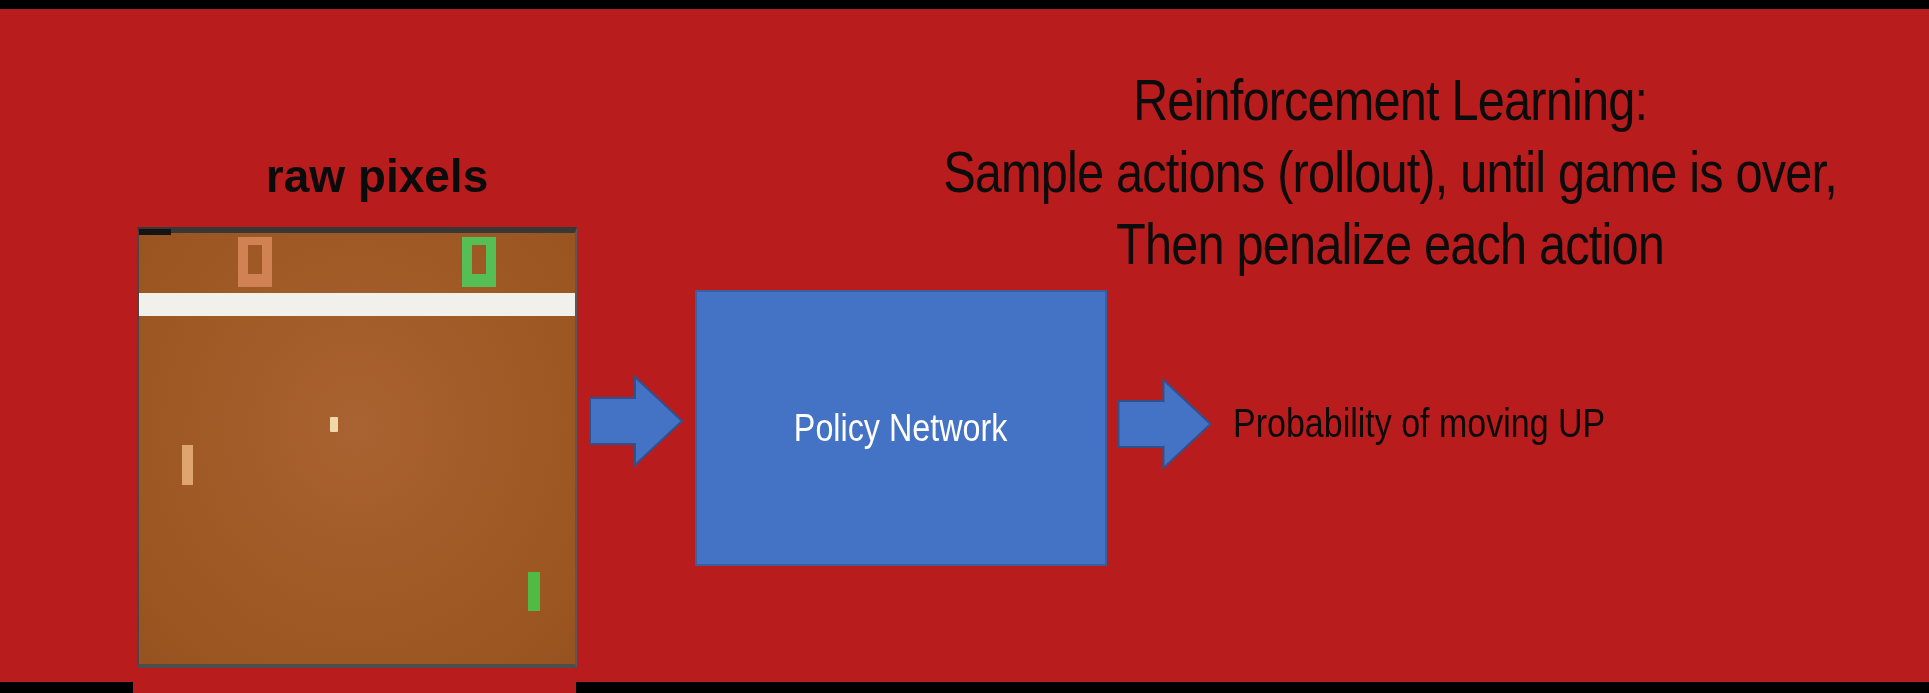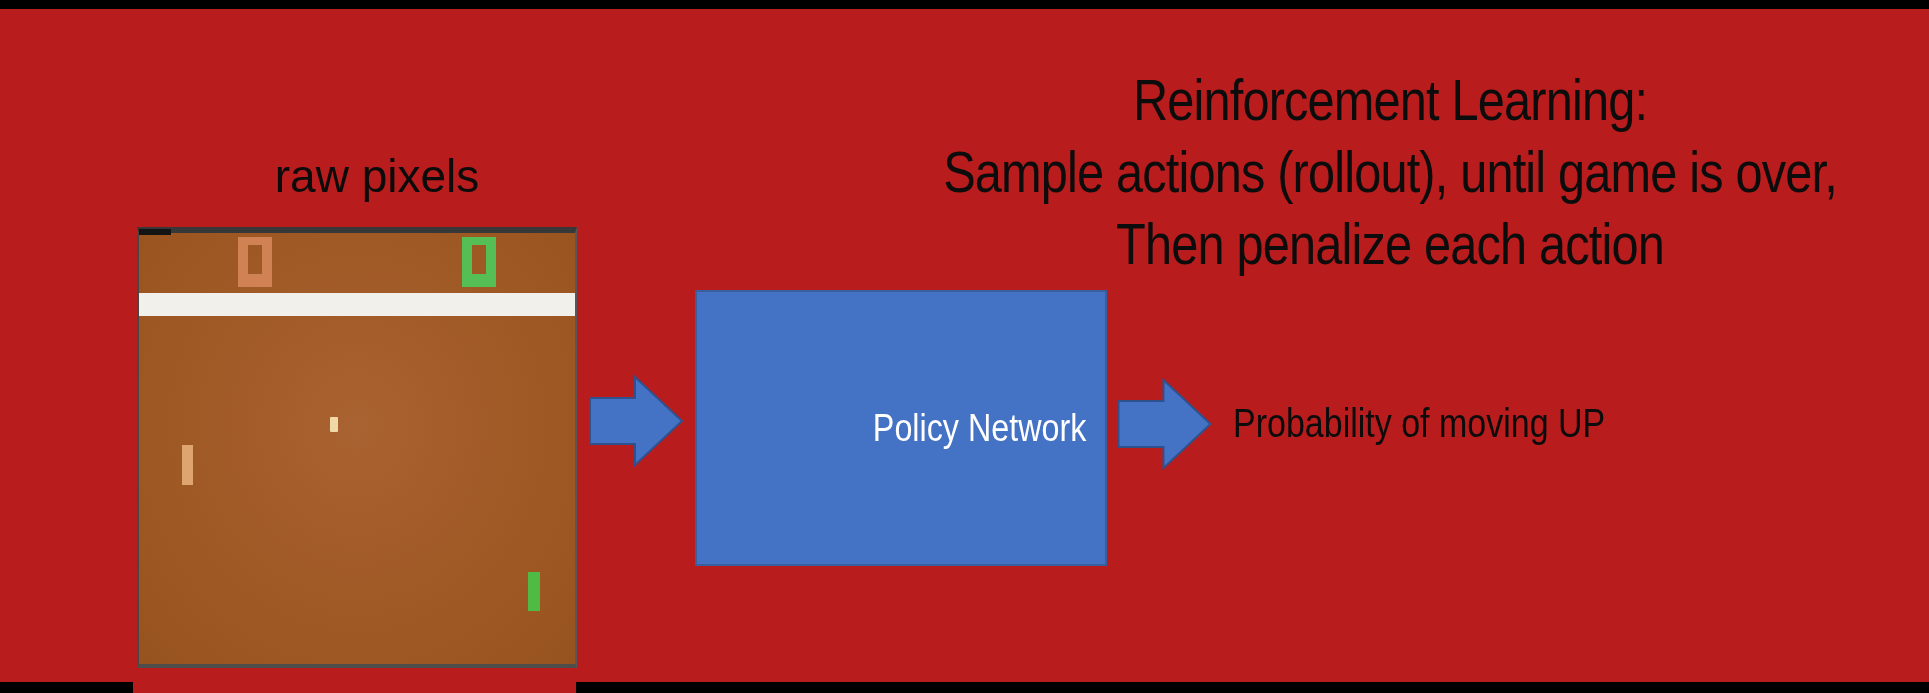--- a/index.html
+++ b/index.html
@@ -10,21 +10,21 @@
   .abs{position:absolute;}
 
   
   .top-bar{left:0;top:0;width:1929px;height:9px;background:#000;}
   .bottom-bar-left{left:0;top:682px;width:133px;height:11px;background:#000;}
   .bottom-bar-right{left:576px;top:682px;width:1353px;height:11px;background:#000;}
 
   
   .raw-pixels{
     left:157px;top:150px;width:440px;text-align:center;
-    font-size:46px;line-height:52px;color:#0b0b0b;
+    font-size:46px;line-height:52px;color:#0b0b0b;font-weight:bold;
   }
 
   
   .title-block{
     left:740px;top:64px;width:1300px;text-align:center;color:#0c0c0c;
     font-size:58px;line-height:72px;font-weight:400;
     transform:scaleX(0.84);transform-origin:50% 0;
     letter-spacing:-1px;white-space:nowrap;
   }
 
@@ -44,21 +44,21 @@
   .paddle-left{left:43px;top:212px;width:11px;height:40px;background:#dfa571;}
   .paddle-right{left:389px;top:339px;width:12px;height:39px;background:#4fbb45;}
 
   
   .arrow{display:block;}
   .arrow-left{left:589px;top:375px;}
   .arrow-right{left:1116px;top:378px;}
   .policy-box{
     left:695px;top:290px;width:412px;height:276px;box-sizing:border-box;
     background:#4472c4;border:2px solid #3a5f9e;
-    display:flex;align-items:center;justify-content:flex-end;
+    display:flex;align-items:center;justify-content:center;
   }
   .policy-label{
     color:#ffffff;font-size:38px;white-space:nowrap;
     transform:scaleX(0.85);transform-origin:50% 50%;
   }
   .output-label{
     left:1233px;top:403px;font-size:40px;line-height:40px;color:#0c0c0c;
     white-space:nowrap;transform:scaleX(0.85);transform-origin:0 50%;
   }
 </style>

